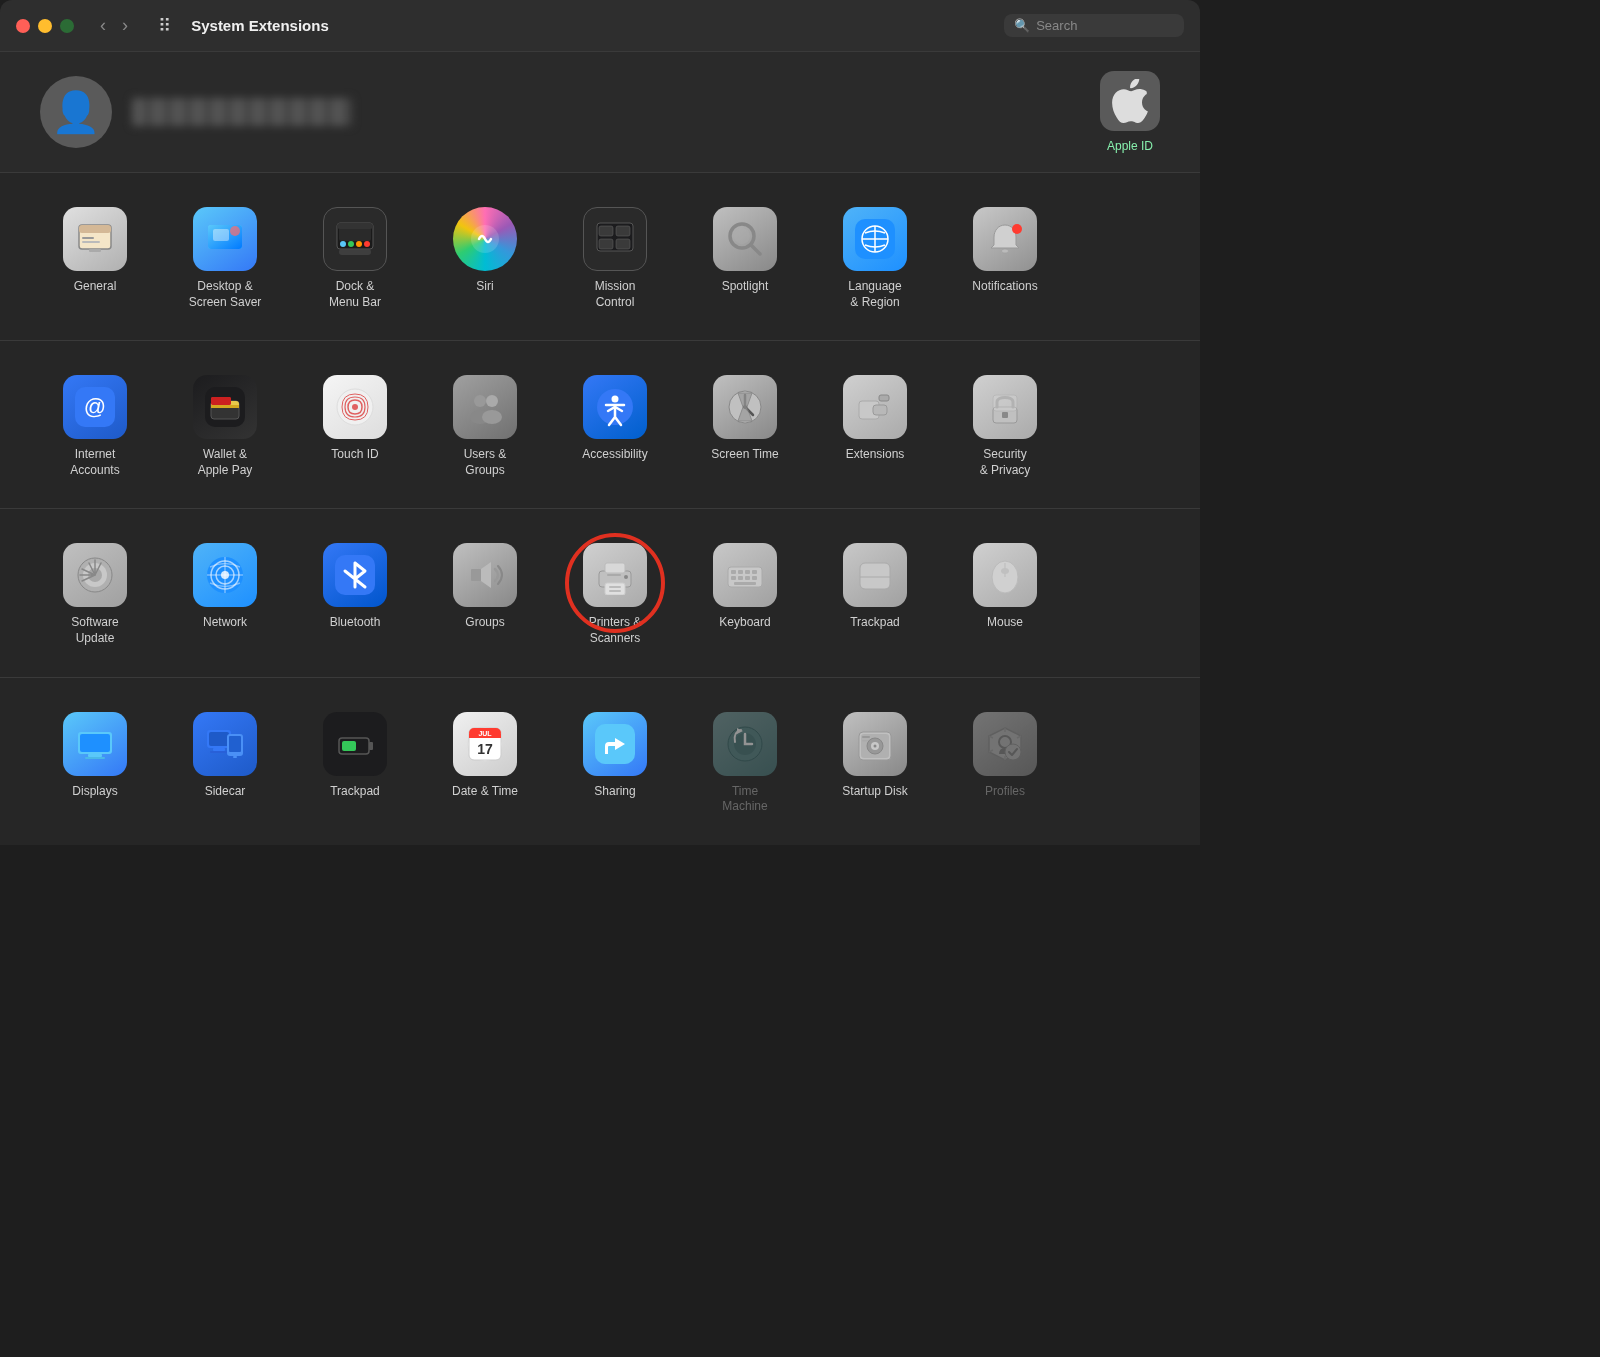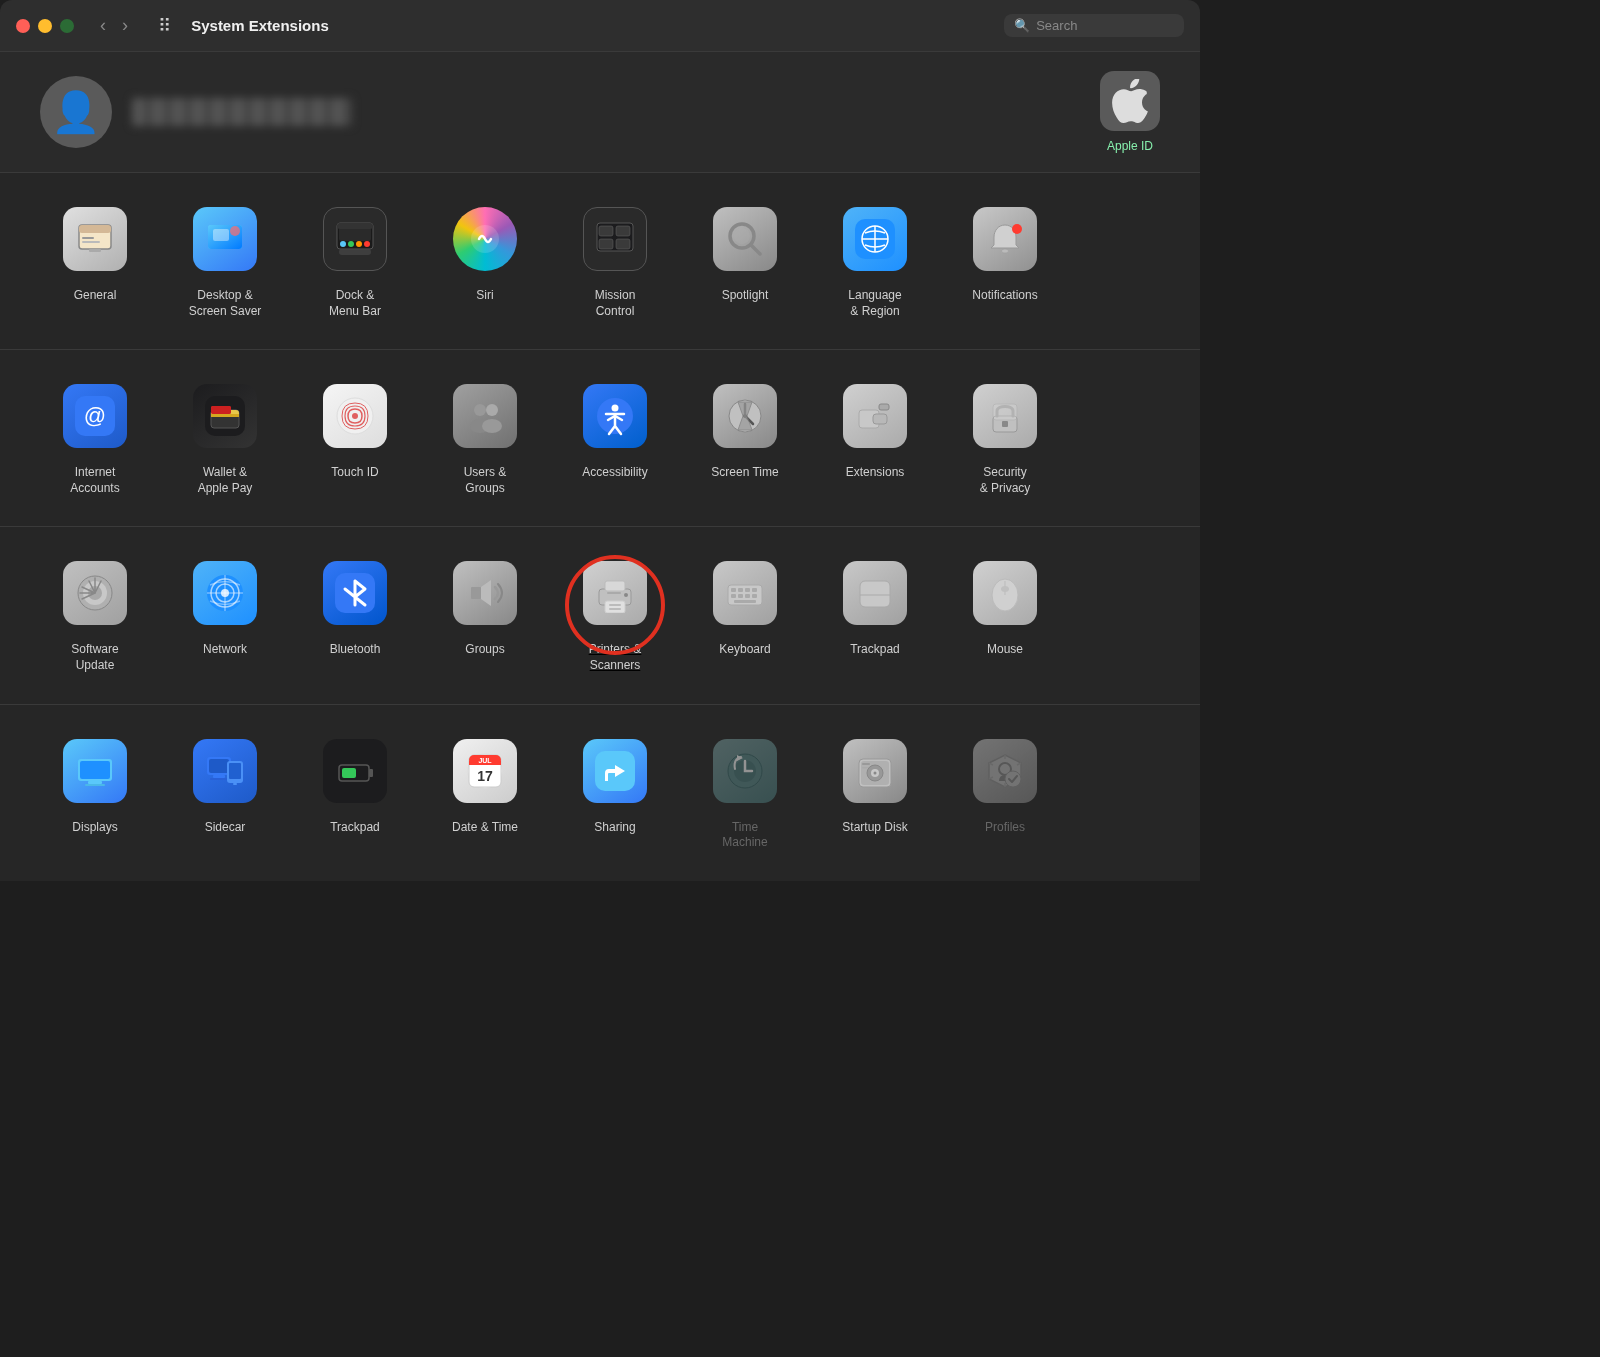--- a/index.html
+++ b/index.html
@@ -190,21 +190,20 @@
     .pref-item {
       width: 130px;
       display: flex;
       flex-direction: column;
       align-items: center;
       padding: 14px 10px 10px;
       cursor: pointer;
       border-radius: 10px;
       transition: background 0.15s;
       position: relative;
-      gap: 9px;
     }
 
     .pref-icon {
       width: 64px;
       height: 64px;
       border-radius: 14px;
       display: flex;
       align-items: center;
       justify-content: center;
       margin-bottom: 8px;
@@ -248,21 +247,20 @@
     .icon-battery { background: #1c1c1e; }
     .icon-datetime { background: linear-gradient(145deg, #f0f0f0, #ccc); }
     .icon-sharing { background: linear-gradient(145deg, #5ac8fa, #3478f6); }
     .icon-timemachine { background: linear-gradient(145deg, #7a9e9f, #4a7a7b); }
     .icon-startup { background: linear-gradient(145deg, #c0c0c0, #888); }
     .icon-profiles { background: linear-gradient(145deg, #c0c0c0, #888); }
 
     
     .pref-item.highlighted {
       position: relative;
-      text-decoration: underline;
     }
 
     .highlight-circle {
       position: absolute;
       top: 50%;
       left: 50%;
       transform: translate(-50%, -60%);
       width: 100px;
       height: 100px;
       border: 4px solid #e03020;

